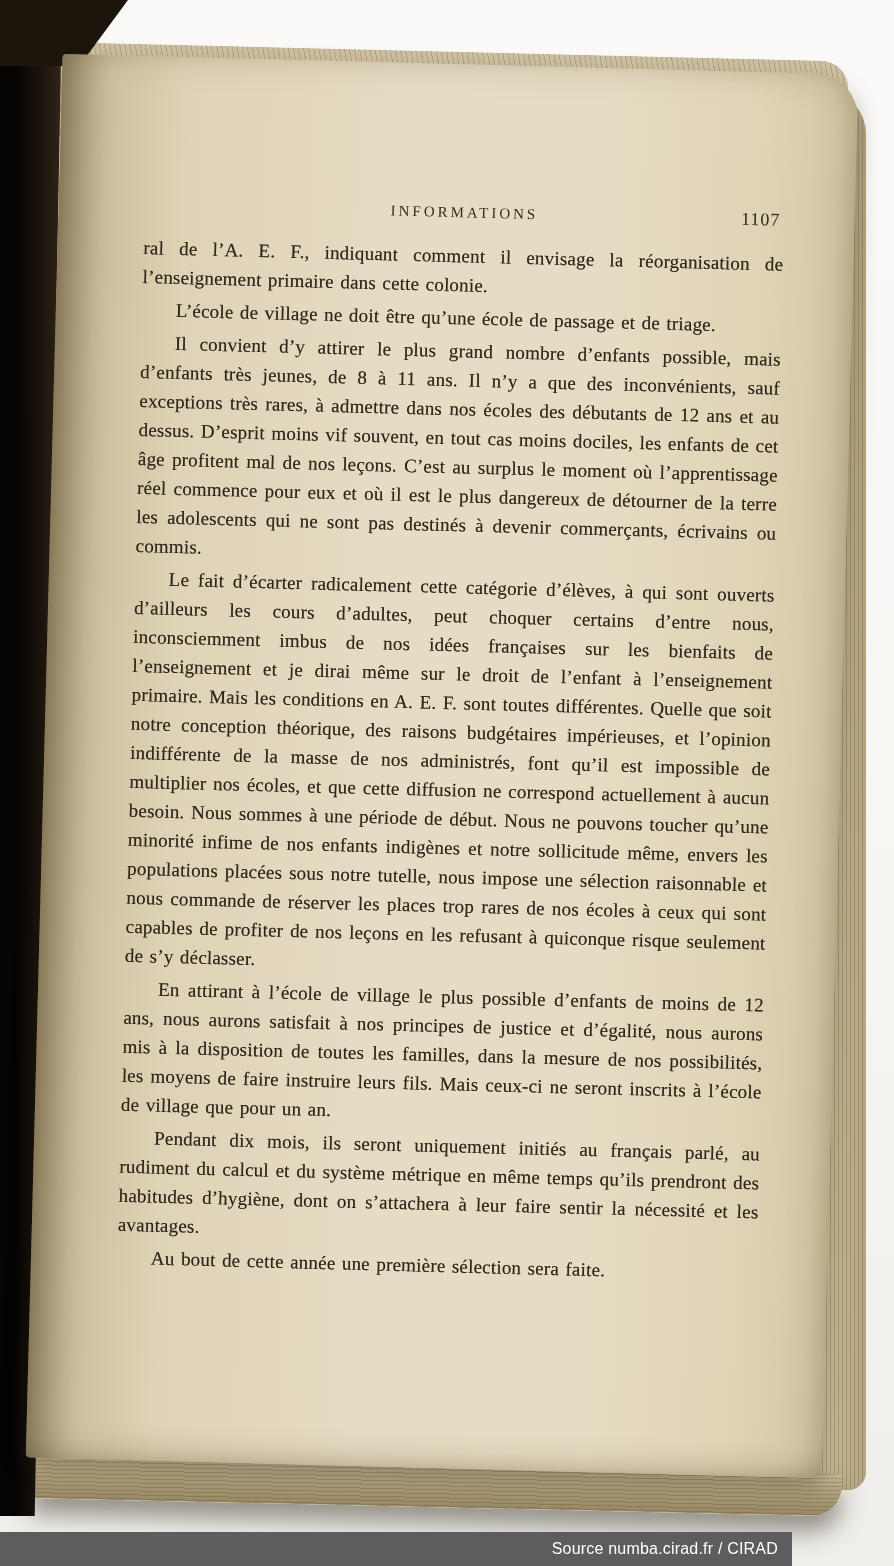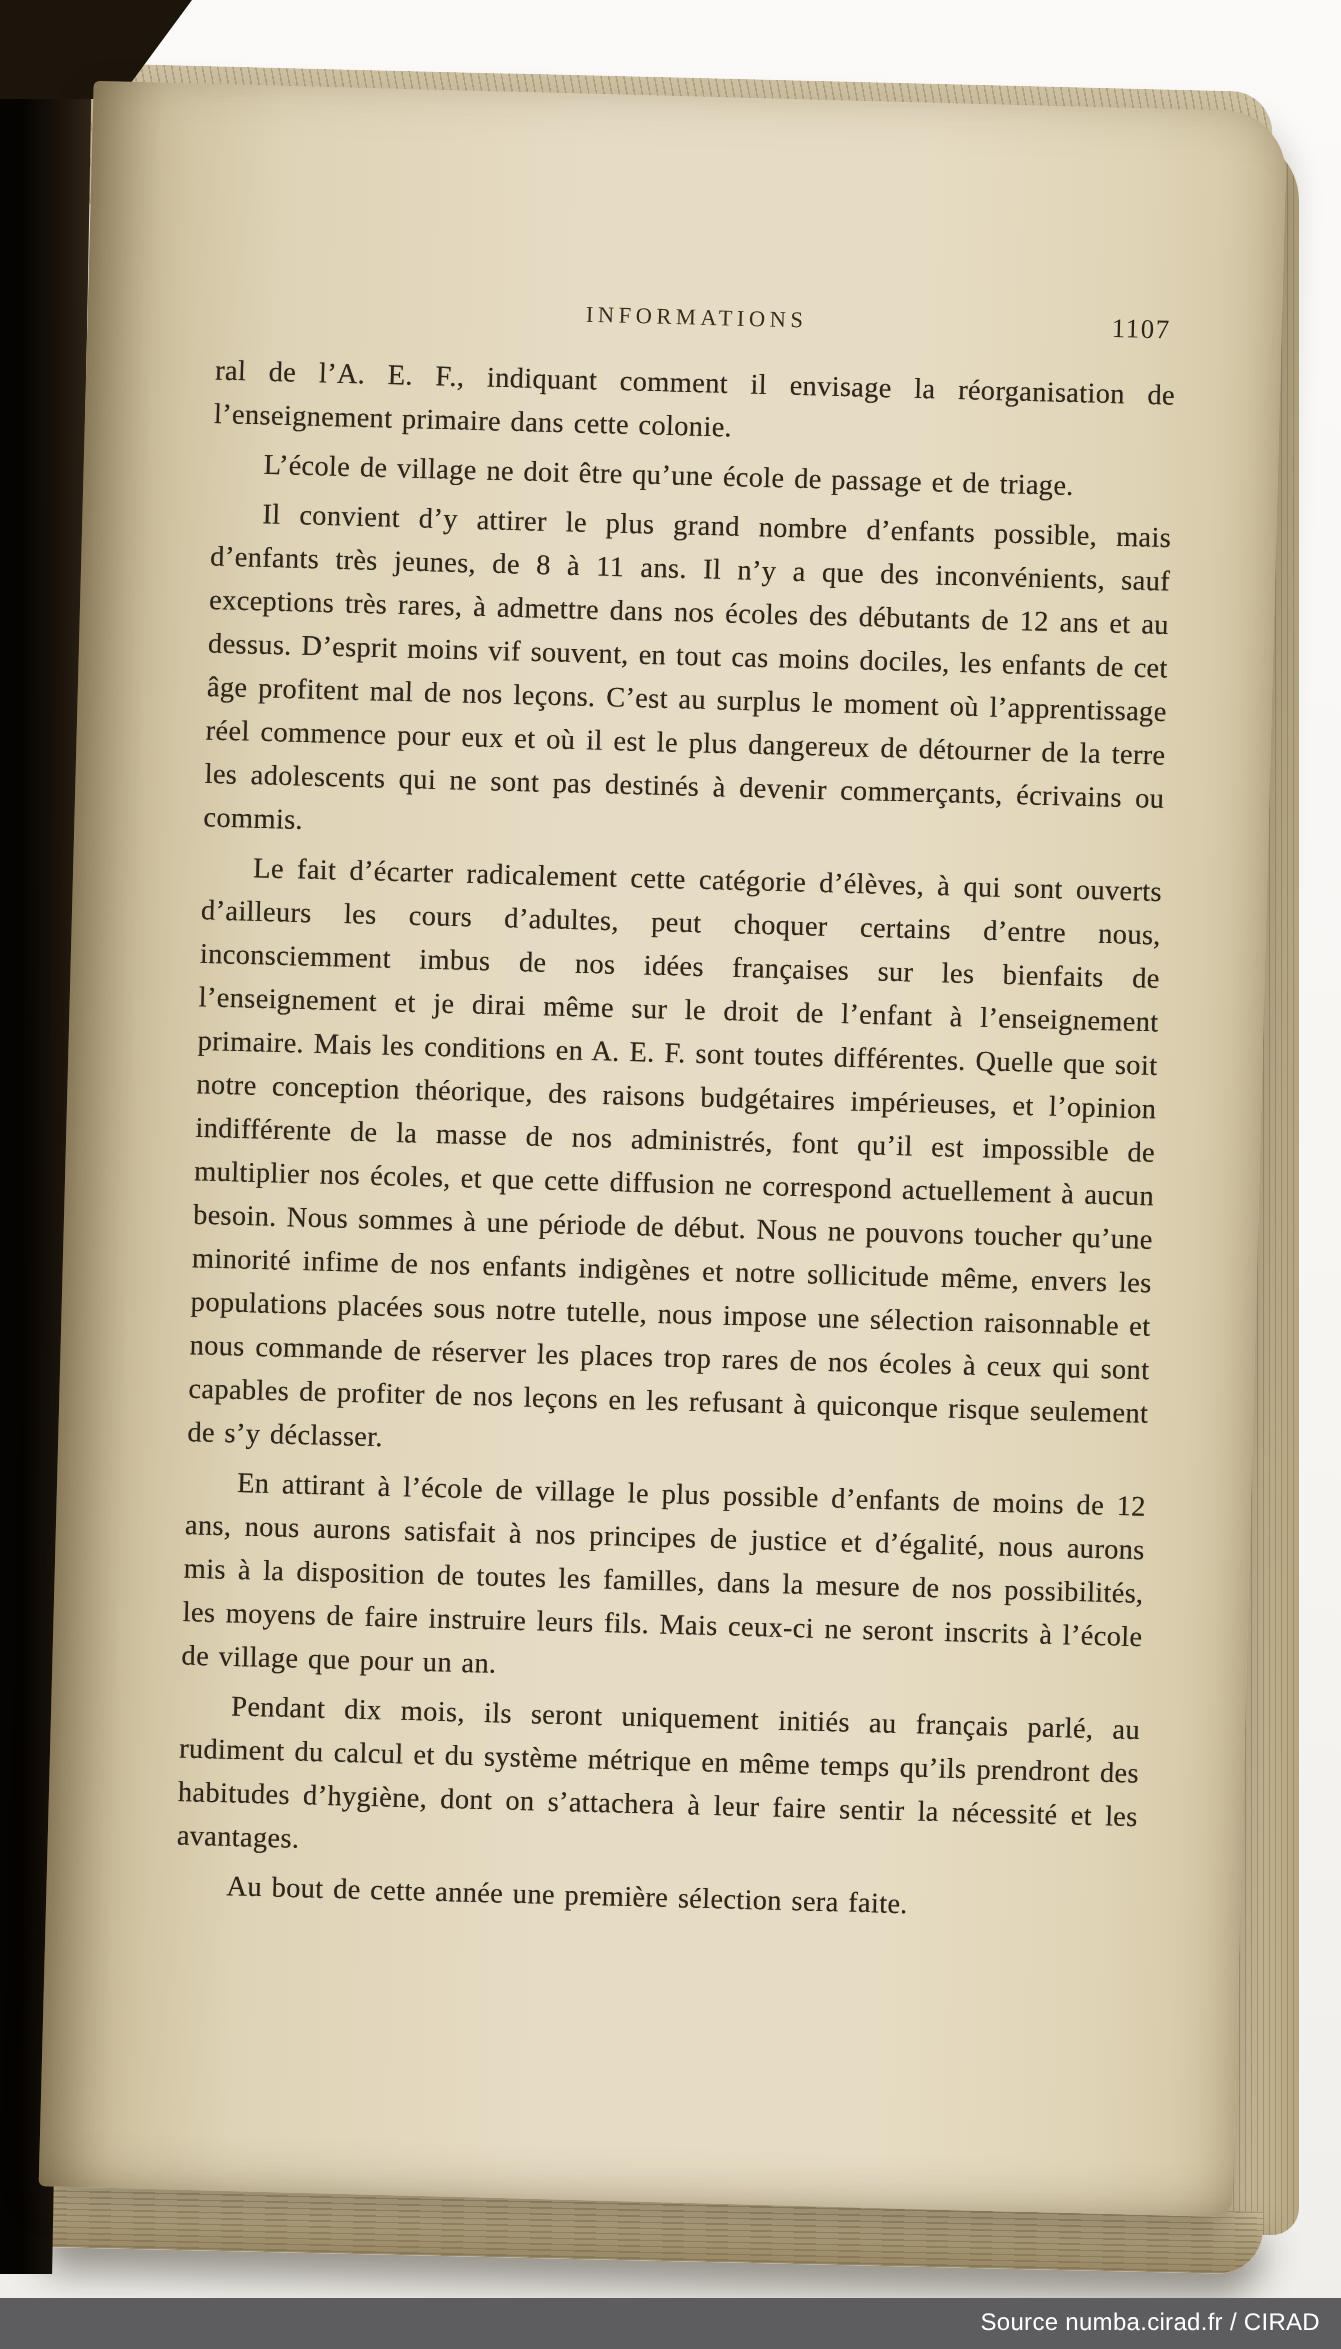--- a/index.html
+++ b/index.html
@@ -65,21 +65,21 @@
   .running-title{font-size:15px;letter-spacing:3px;color:#372d1f;}
   .page-number{position:absolute;right:4px;top:-3px;font-size:18px;letter-spacing:1px;color:#2e261a;}
   .para{
     margin:0 0 4px;font-size:19px;line-height:29px;text-align:justify;
     word-spacing:1.5px;letter-spacing:.2px;
     text-shadow:0 0 .5px rgba(46,38,26,.55);
   }
   .para.indent{text-indent:34px;}
   
   .source-bar{
-    position:absolute;left:0;bottom:0;width:894px;height:34px;box-sizing:border-box;
+    position:absolute;left:0;bottom:0;width:792px;height:34px;box-sizing:border-box;
     background:#5d5d5f;display:flex;align-items:center;justify-content:flex-end;
     padding-right:14px;font-family:"Liberation Sans",sans-serif;
     font-size:16px;color:#ffffff;letter-spacing:.2px;
   }
 </style>
 </head>
 <body>
 
 <div class="scene">
   <div class="top-edge"></div>

